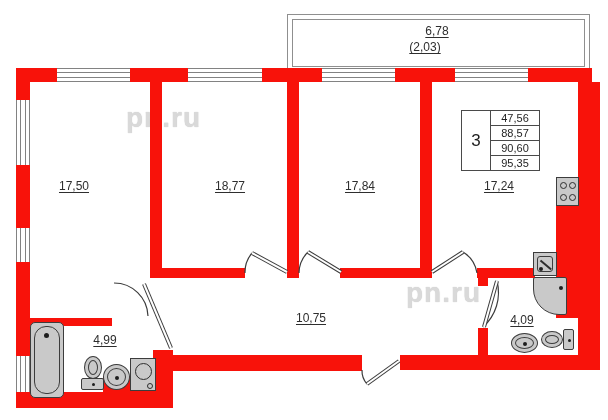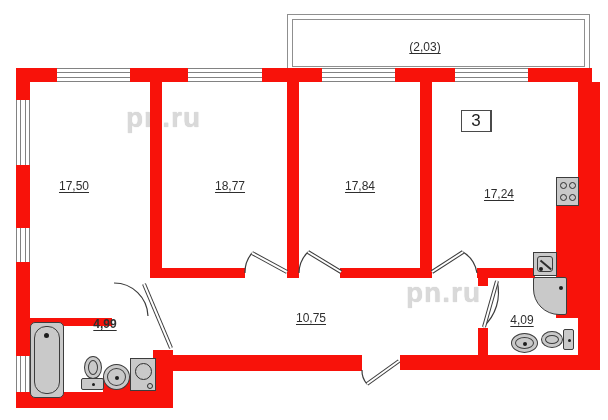--- a/index.html
+++ b/index.html
@@ -35,20 +35,21 @@
 <body>
 
 <div class="canvas">
 
   <div class="wm" style="left:126px;top:102px;">pn.ru</div>
   <div class="wm" style="left:406px;top:277px;">pn.ru</div>
 
   <div class="balcony" style="left:287px;top:14px;width:301px;height:56px;">
     <div class="balcony-inner"></div>
   </div>
+  <div class="dim" style="left:397px;top:24px;">6,78</div>
   <div class="dim" style="left:385px;top:40px;">(2,03)</div>
 
   <div class="wall" style="left:16px;top:68px;width:41px;height:14px;"></div>
   <div class="winh" style="left:57px;top:68px;width:73px;height:14px;"></div>
   <div class="wall" style="left:130px;top:68px;width:58px;height:14px;"></div>
   <div class="winh" style="left:188px;top:68px;width:74px;height:14px;"></div>
   <div class="wall" style="left:262px;top:68px;width:60px;height:14px;"></div>
   <div class="winh" style="left:322px;top:68px;width:73px;height:14px;"></div>
   <div class="wall" style="left:395px;top:68px;width:60px;height:14px;"></div>
   <div class="winh" style="left:455px;top:68px;width:73px;height:14px;"></div>
@@ -157,22 +158,28 @@
   <div class="fix" style="left:541px;top:331px;width:22px;height:17px;border-radius:50%;">
     <div class="abs" style="inset:3px;border:1px solid #3c3c3c;border-radius:50%;"></div>
   </div>
   <div class="fix" style="left:563px;top:329px;width:11px;height:21px;border-radius:2px;">
     <div class="dot" style="left:4px;top:9px;width:3px;height:3px;"></div>
   </div>
 
   <div class="roomlbl" style="left:44px;top:179px;">17,50</div>
   <div class="roomlbl" style="left:200px;top:179px;">18,77</div>
   <div class="roomlbl" style="left:330px;top:179px;">17,84</div>
-  <div class="roomlbl" style="left:469px;top:179px;margin-top:8px;">17,24</div>
+  <div class="roomlbl" style="left:469px;top:179px;">17,24</div>
   <div class="roomlbl" style="left:281px;top:311px;">10,75</div>
-  <div class="roomlbl" style="left:75px;top:317px;font-weight:bold;">4,99</div>
+  <div class="roomlbl" style="left:75px;top:333px;">4,99</div>
   <div class="roomlbl" style="left:492px;top:313px;">4,09</div>
 
   <div class="tbl">
     <div class="tbl-left">3</div>
+    <div class="tbl-right">
+      <div class="tbl-cell">47,56</div>
+      <div class="tbl-cell">88,57</div>
+      <div class="tbl-cell">90,60</div>
+      <div class="tbl-cell">95,35</div>
+    </div>
   </div>
 
 </div>
 
 </body></html>

